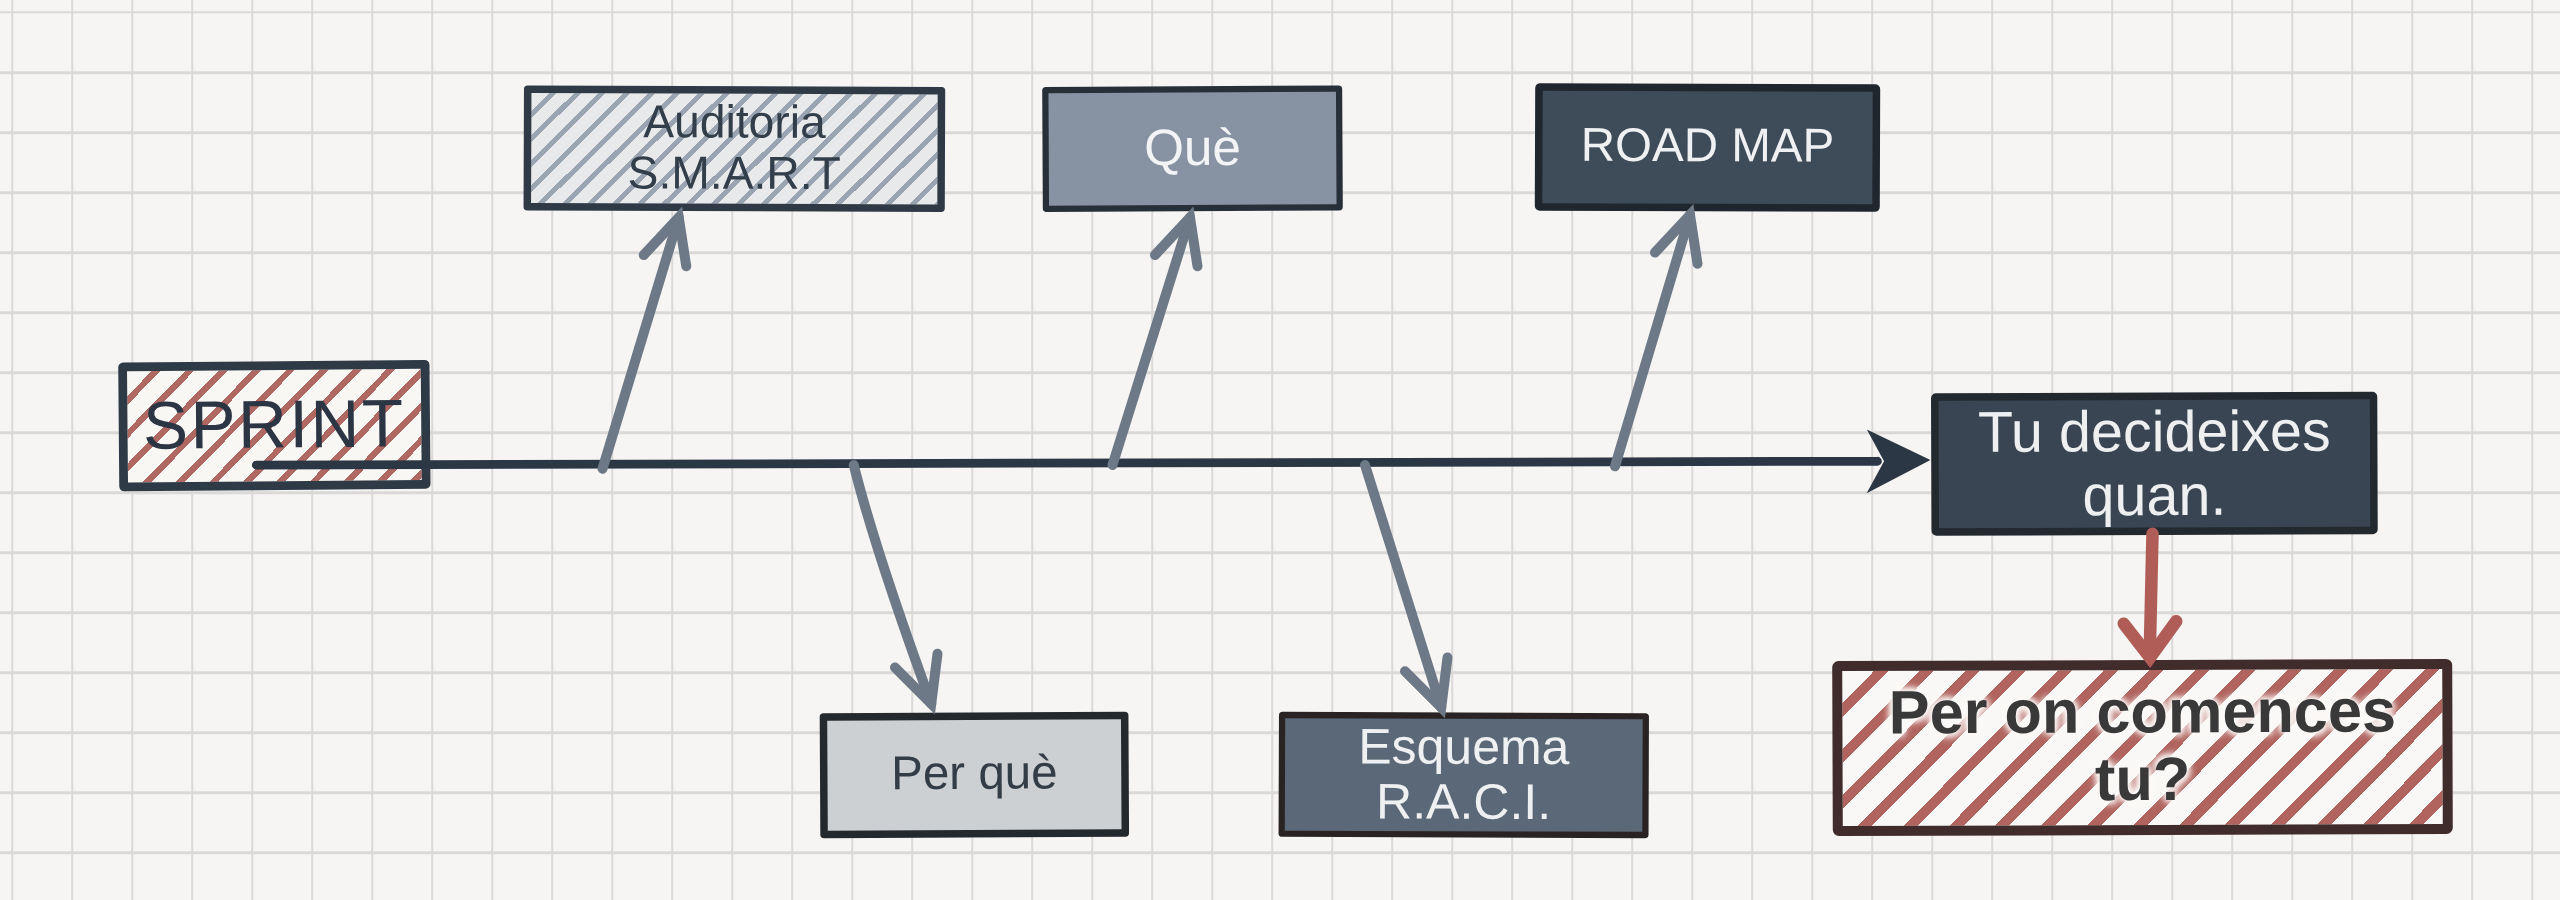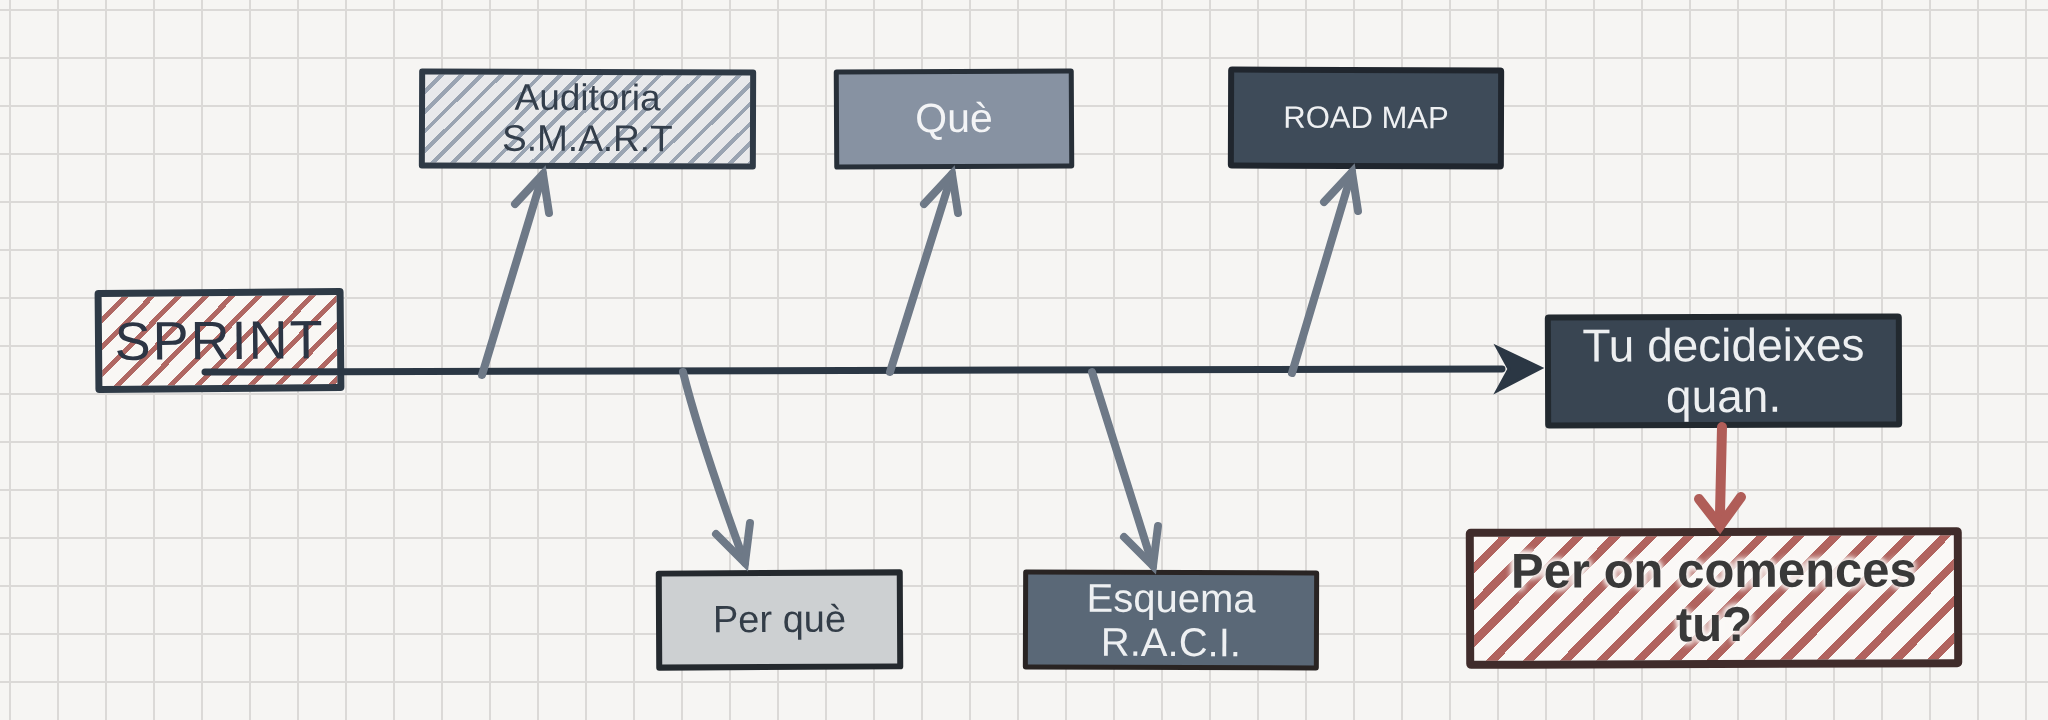--- a/index.html
+++ b/index.html
@@ -59,21 +59,21 @@
   }
   #node-que {
     left: 834px; top: 69px; width: 240px; height: 100px;
     border: 5px solid #272f38; border-radius: 3px;
     background: #8792a2; color: #f3f4f6; font-size: 41px;
     transform: rotate(-0.3deg);
   }
   #node-roadmap {
     left: 1228px; top: 67px; width: 276px; height: 102px;
     border: 6px solid #20262e; border-radius: 4px;
-    background: #3e4b59; color: #eef0f2; font-size: 31px;
+    background: #3e4b59; color: #eef0f2; font-size: 38px;
     transform: rotate(0.2deg);
   }
   #node-decideixes {
     left: 1545px; top: 314px; width: 357px; height: 114px;
     border: 6px solid #22292f; border-radius: 4px;
     background: #394552; color: #edeff1; font-size: 46px;
     transform: rotate(-0.2deg);
   }
   #node-perque {
     left: 656px; top: 570px; width: 247px; height: 100px;

